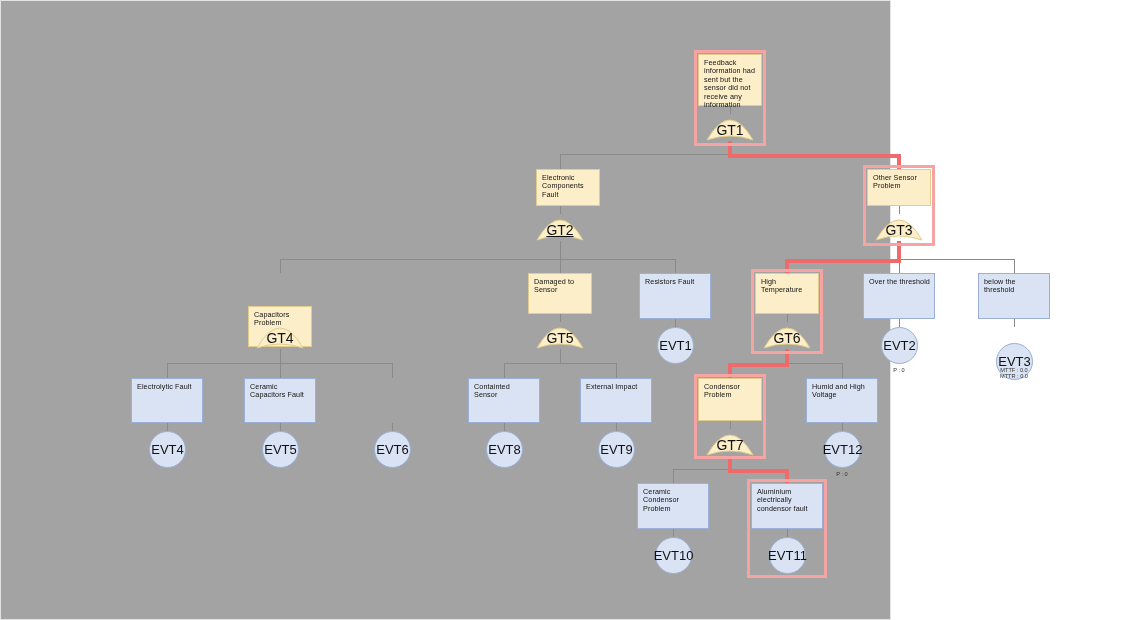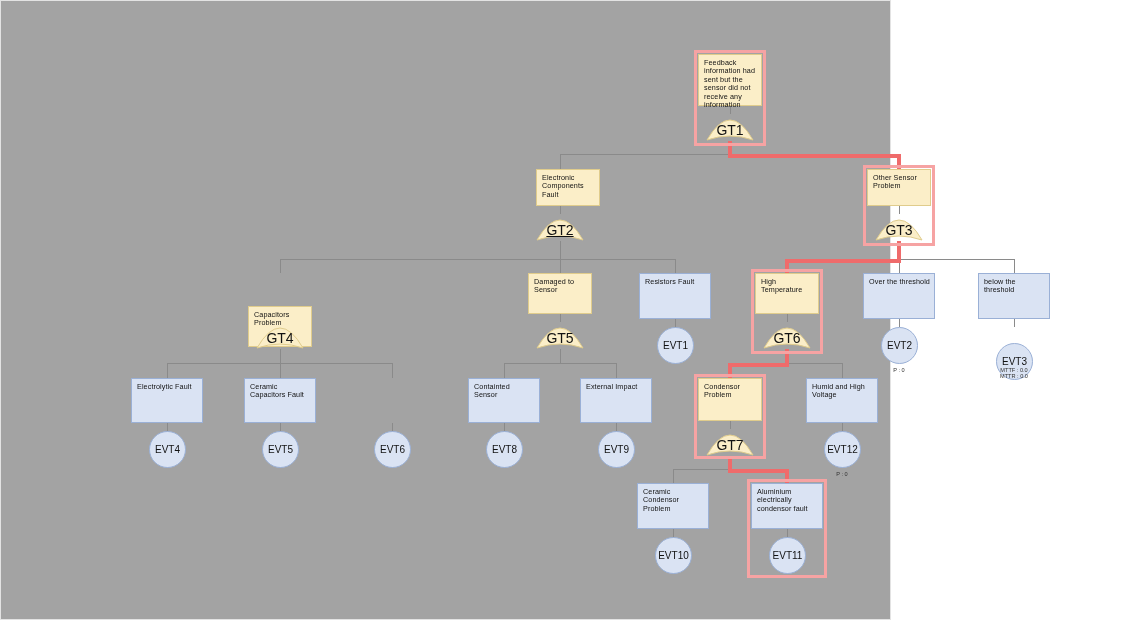--- a/index.html
+++ b/index.html
@@ -14,21 +14,21 @@
   .rect.blue{background:#dae3f3;border-color:#9ab0d6;}
   .rect.tan{background:#fbeec8;border-color:#e0cc8c;}
 
   
   .gate{position:absolute;}
   .gate svg{display:block;overflow:visible;}
   .gate .glabel{position:absolute;width:100%;text-align:center;font-size:14px;color:#111;}
 
   
   .evt{position:absolute;border-radius:50%;background:#dae3f3;border:1px solid #9ab0d6;
-       display:flex;align-items:center;justify-content:center;font-size:10px;color:#111;box-sizing:border-box;}
+       display:flex;align-items:center;justify-content:center;font-size:13px;color:#111;box-sizing:border-box;}
 
   
   .cap{position:absolute;font-size:5.6px;line-height:6.2px;color:#333;text-align:center;white-space:pre-line;}
 
   
   .hl{position:absolute;border:3px solid #f6a3a3;background:transparent;box-sizing:border-box;}
 </style>
 </head>
 <body>
 

